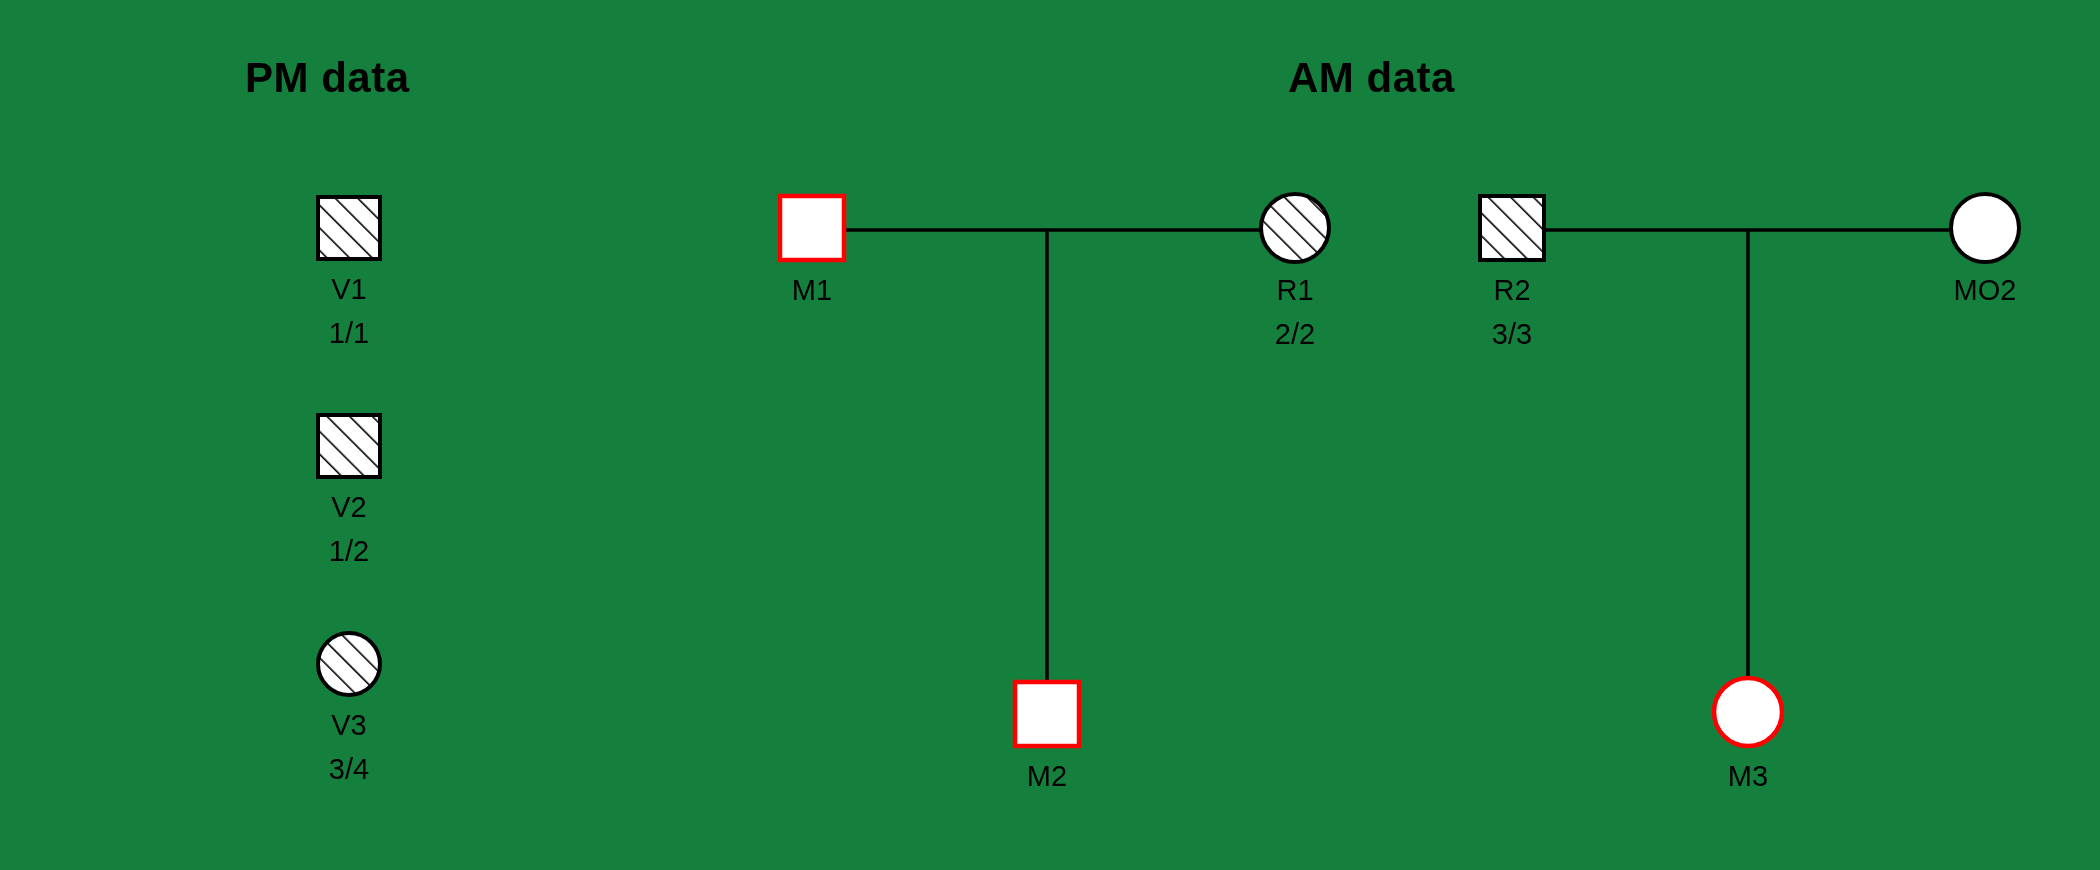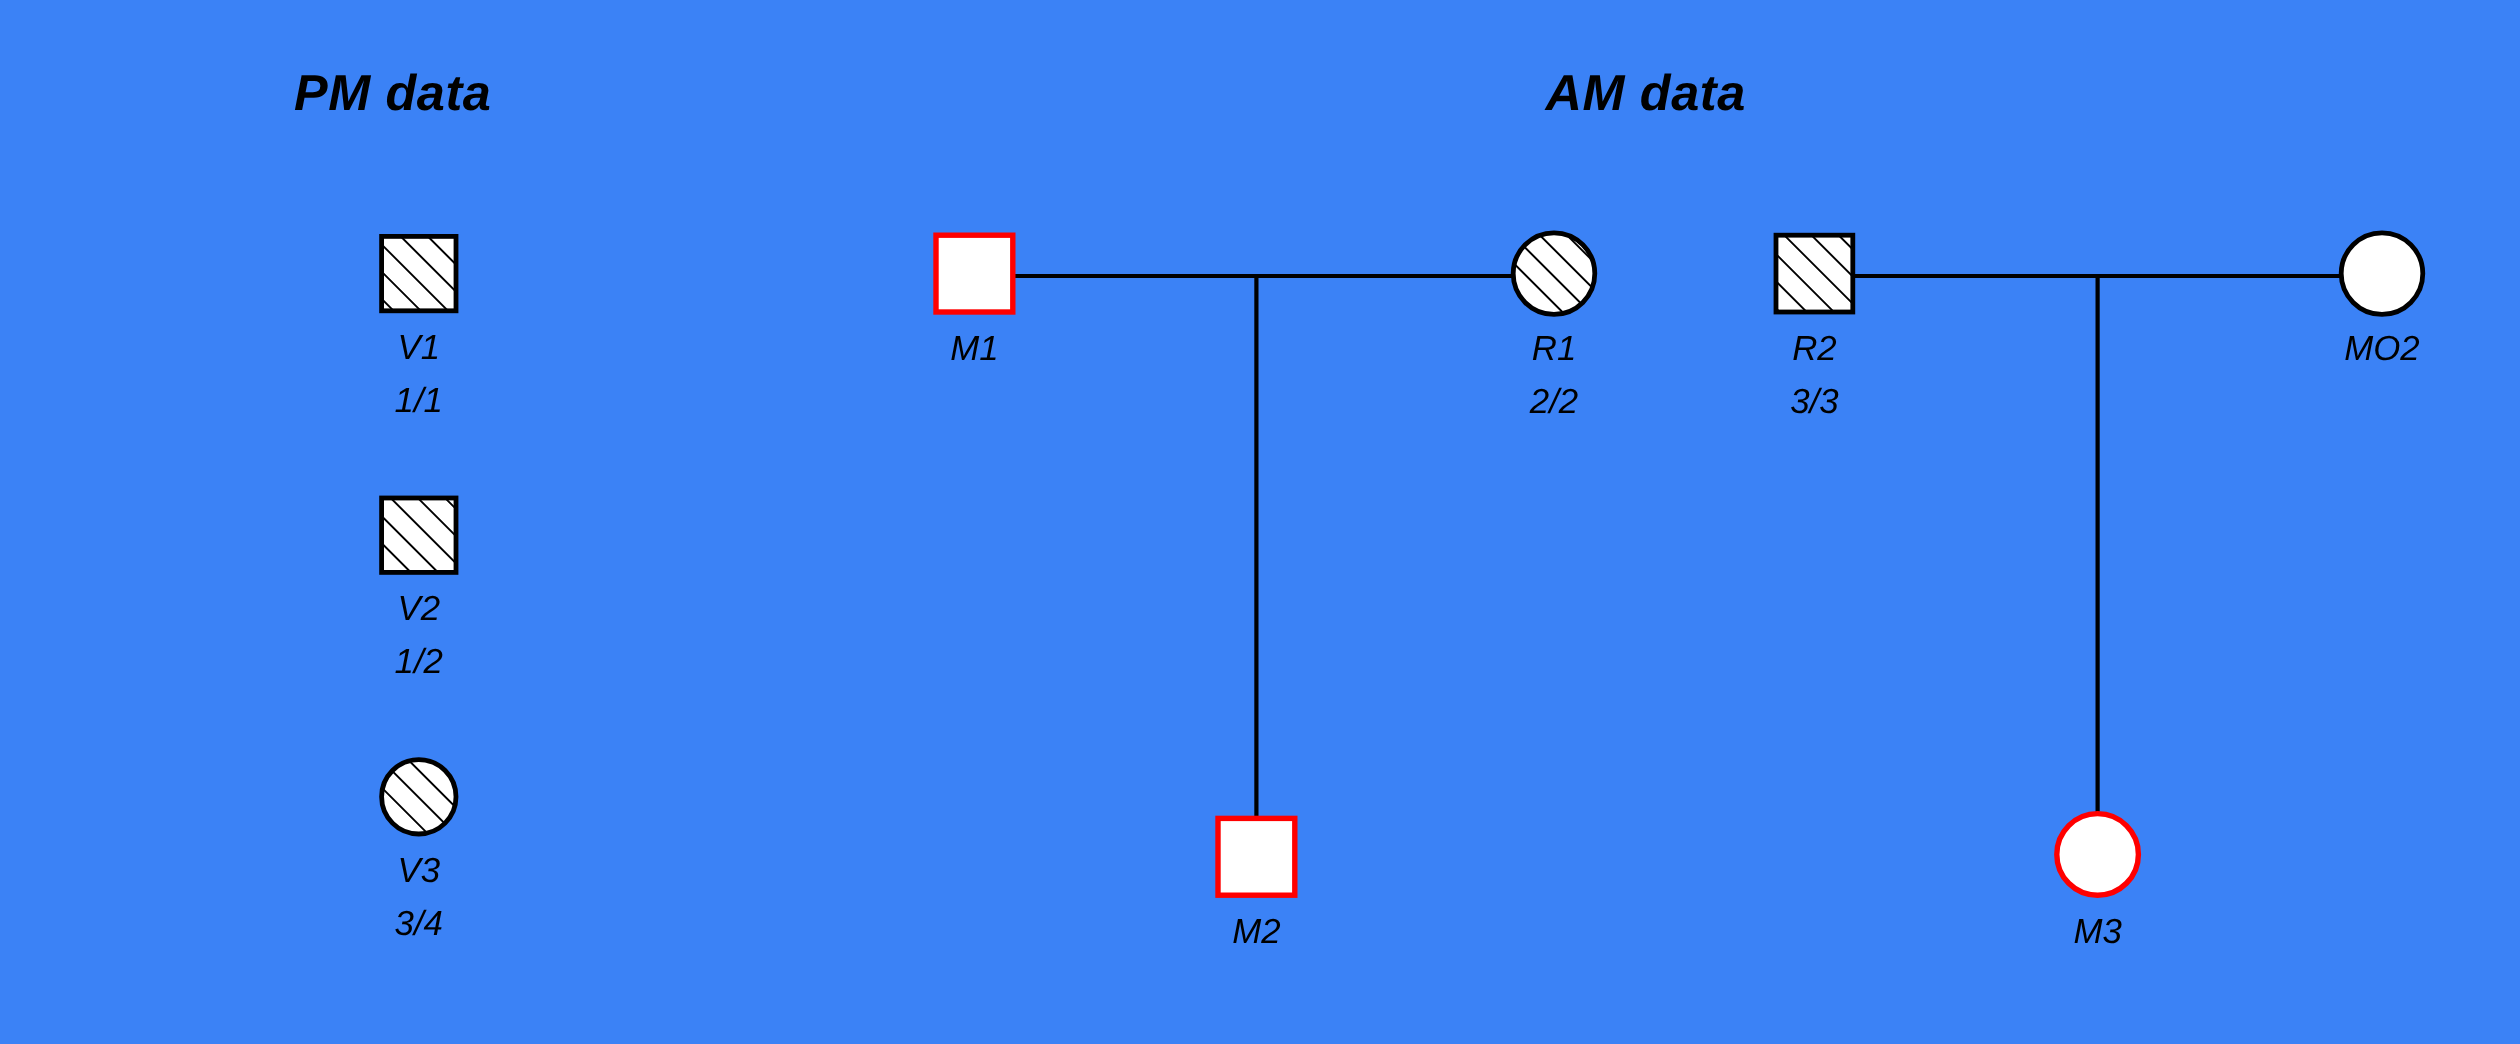--- a/index.html
+++ b/index.html
@@ -7,23 +7,22 @@
     padding: 0;
     background: #ffffff;
   }
   body {
     font-family: "Liberation Sans", sans-serif;
   }
   #stage {
     position: relative;
     width: 2100px;
     height: 870px;
-    background: #3b82f6;
+    background: #15803d;
     overflow: hidden;
-    font-style: italic;
   }
   #pedigree-svg {
     position: absolute;
     left: 0;
     top: 0;
     width: 2100px;
     height: 870px;
     display: block;
   }
   text {

